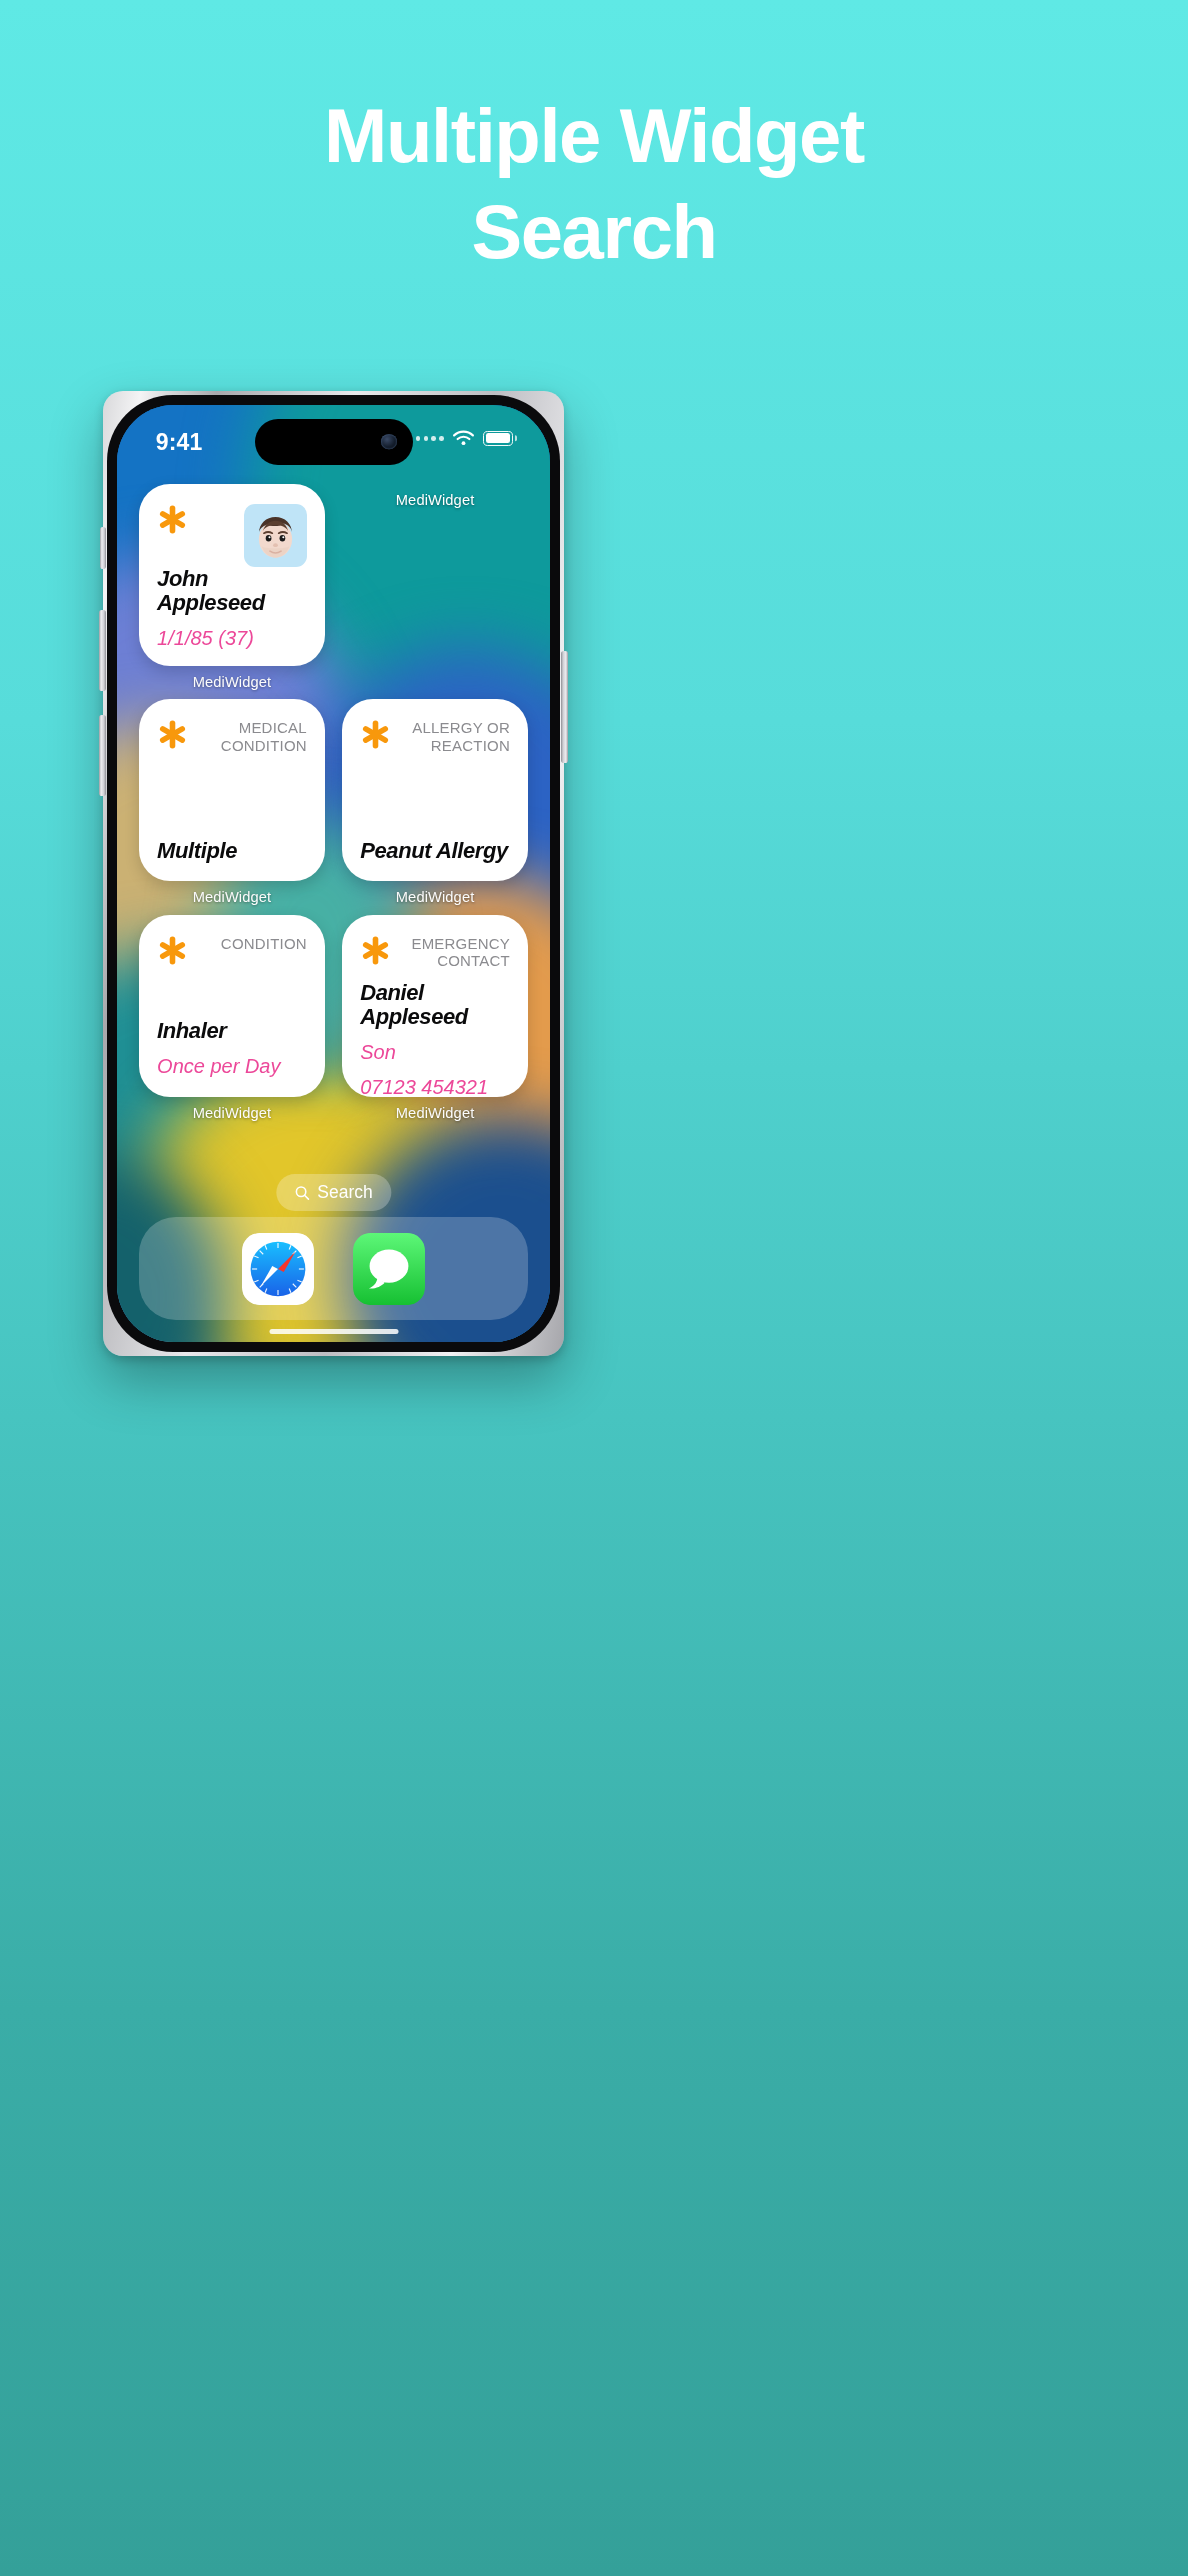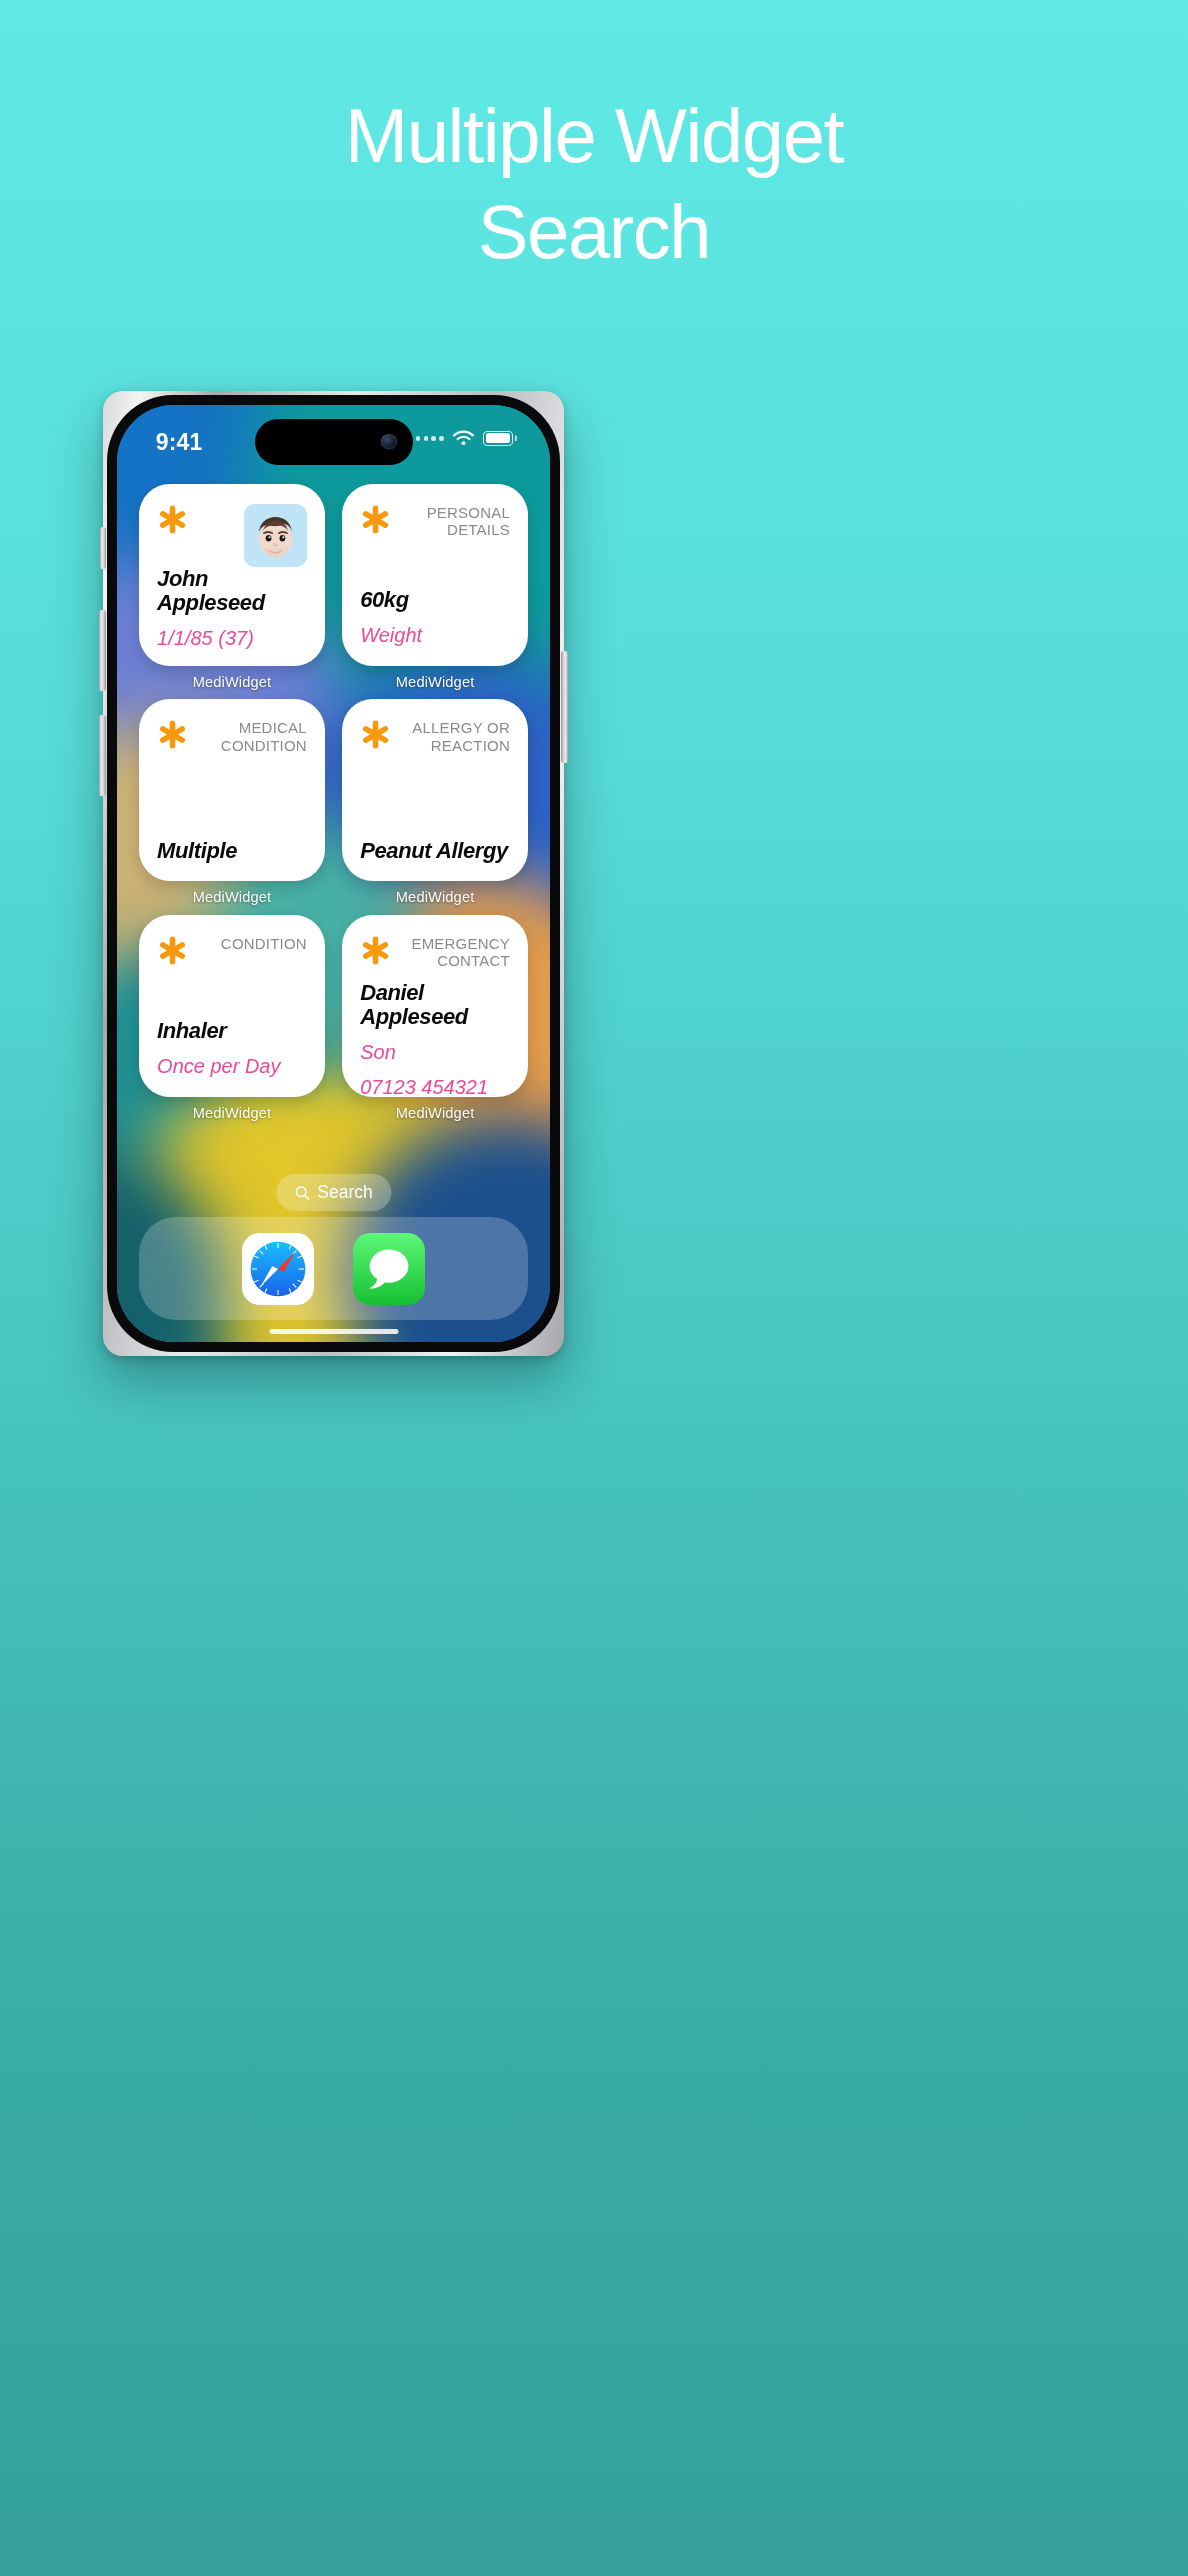--- a/index.html
+++ b/index.html
@@ -8,21 +8,21 @@
     font-family: "Liberation Sans", sans-serif;
     background: linear-gradient(180deg, #5fe9e5 0%, #57dcda 28%, #47c4c0 55%, #3aada7 78%, #34a099 100%);
     overflow:hidden;
     position:relative;
   }
 
   
   .headline {
     position:absolute; top:98px; left:0; width:1188px;
     text-align:center; color:#ffffff;
-    font-size:76px; font-weight:400; line-height:1.0;
+    font-size:76px; font-weight:700; line-height:1.0;
     letter-spacing:-1.4px;
   }
   .headline .l2 { display:block; margin-top:20px; }
 
   
   .phone {
     position:absolute; left:103px; top:391px;
     width:461px; height:965px;
     border-radius:20px;
     background: linear-gradient(100deg,#d8d8da 0%,#f4f4f5 6%,#a9a9ad 18%,#e9e9ec 40%,#bdbdc2 62%,#f2f2f4 82%,#a5a5aa 100%);
@@ -259,36 +259,20 @@
             </div>
             <div class="w-body">
               <div class="w-title">John Appleseed</div>
               <div class="w-sub">1/1/85 (37)</div>
             </div>
           </div>
           <div class="w-label">MediWidget</div>
         </div>
 
         <div class="wcell">
-          <div class="widget">
-            <div class="w-top">
-              <svg class="star" viewBox="0 0 40 40">
-                <g stroke="#F8980C" stroke-width="7.2" stroke-linecap="round">
-                  <line x1="20" y1="5.5" x2="20" y2="34.5"></line>
-                  <line x1="7.4" y1="12.8" x2="32.6" y2="27.2"></line>
-                  <line x1="7.4" y1="27.2" x2="32.6" y2="12.8"></line>
-                </g>
-              </svg>
-              <div class="w-cat">PERSONAL DETAILS</div>
-            </div>
-            <div class="w-body">
-              <div class="w-title">60kg</div>
-              <div class="w-sub">Weight</div>
-            </div>
-          </div>
           <div class="w-label">MediWidget</div>
         </div>
 
         <div class="wcell">
           <div class="widget">
             <div class="w-top">
               <svg class="star" viewBox="0 0 40 40">
                 <g stroke="#F8980C" stroke-width="7.2" stroke-linecap="round">
                   <line x1="20" y1="5.5" x2="20" y2="34.5"></line>
                   <line x1="7.4" y1="12.8" x2="32.6" y2="27.2"></line>

